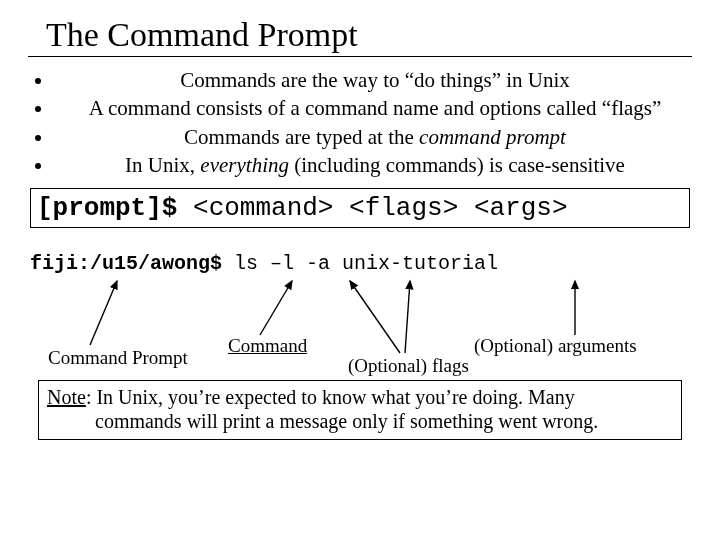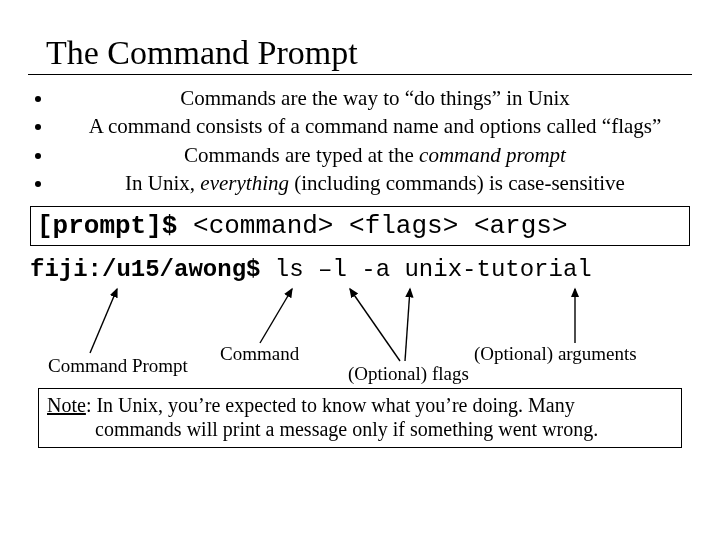--- a/index.html
+++ b/index.html
@@ -6,21 +6,21 @@
     margin: 0;
     padding: 0;
     font-family: "Times New Roman", Times, serif;
     background: #fff;
     color: #000;
     width: 720px;
     height: 540px;
     box-sizing: border-box;
   }
   .slide {
-    padding: 34px 28px 10px 28px;
+    padding: 16px 28px 10px 28px;
     box-sizing: border-box;
     position: relative;
     width: 720px;
     height: 416px;
   }
   .title {
     font-size: 34px;
     margin: 0 0 2px 18px;
     font-weight: normal;
   }
@@ -44,22 +44,22 @@
     border: 1.5px solid #000;
     margin: 2px 2px 8px 2px;
     padding: 4px 6px;
     font-family: "Courier New", Courier, monospace;
     font-size: 26px;
     white-space: nowrap;
   }
   .box1 .prompt-part { font-weight: bold; }
   .example {
     font-family: "Courier New", Courier, monospace;
-    font-size: 24px;
-    margin: 10px 2px 0 2px;
+    font-size: 20px;
+    margin: 24px 2px 0 2px;
     white-space: nowrap;
   }
   .example .bold { font-weight: bold; }
   .arrow-area {
     position: relative;
     height: 105px;
     margin: 0 2px;
   }
   .arrow-area svg {
     position: absolute;
@@ -115,21 +115,21 @@
           <path d="M0,0 L7,3 L0,6 Z" fill="#000"></path>
         </marker>
       </defs>
       <line x1="60" y1="70" x2="87" y2="6" stroke="#000" stroke-width="1.4" marker-end="url(#ah)"></line>
       <line x1="230" y1="60" x2="262" y2="6" stroke="#000" stroke-width="1.4" marker-end="url(#ah)"></line>
       <line x1="370" y1="78" x2="320" y2="6" stroke="#000" stroke-width="1.4" marker-end="url(#ah)"></line>
       <line x1="375" y1="78" x2="380" y2="6" stroke="#000" stroke-width="1.4" marker-end="url(#ah)"></line>
       <line x1="545" y1="60" x2="545" y2="6" stroke="#000" stroke-width="1.4" marker-end="url(#ah)"></line>
     </svg>
     <div class="lbl" style="left:18px; top:72px;">Command Prompt</div>
-    <div class="lbl" style="left:190px; top:60px;">Command</div>
+    <div class="lbl" style="left:198px; top:60px;text-decoration:underline;">Command</div>
     <div class="lbl" style="left:318px; top:80px;">(Optional) flags</div>
     <div class="lbl" style="left:444px; top:60px;">(Optional) arguments</div>
   </div>
 
   <div class="notebox">
     <span class="notehead">Note</span><span>: In Unix, you’re expected to know what you’re doing.  Many</span><br>
     <span style="display:inline-block; width:48px;"></span><span>commands will print a message only if something went wrong.</span>
   </div>
 
 </div>

